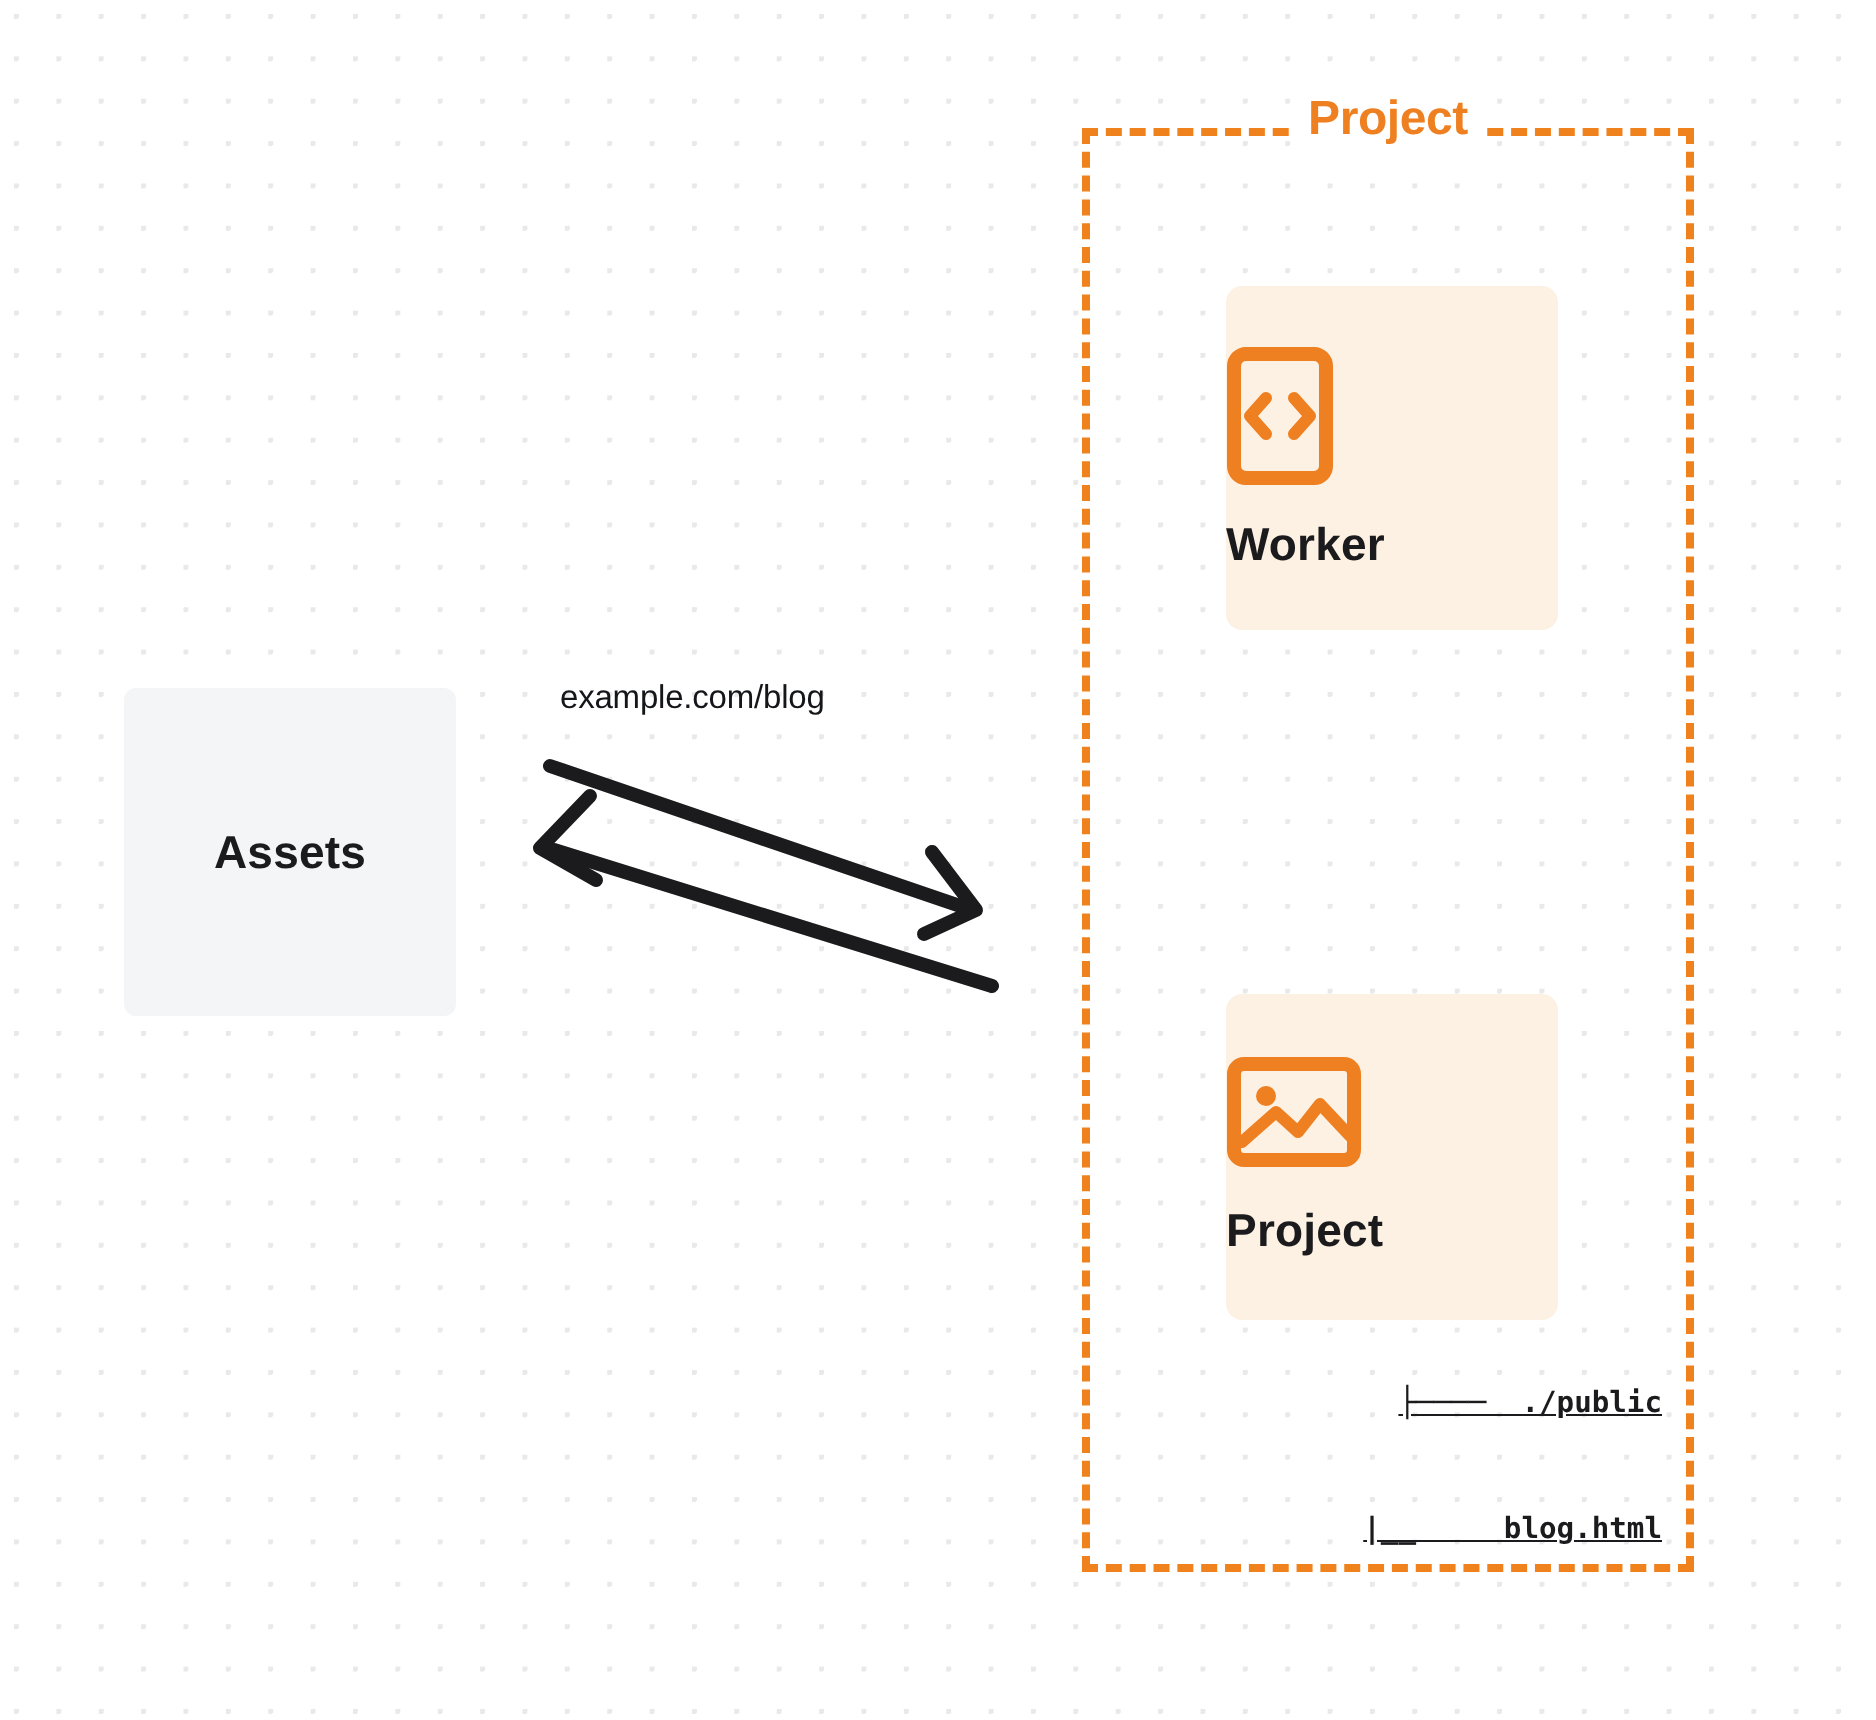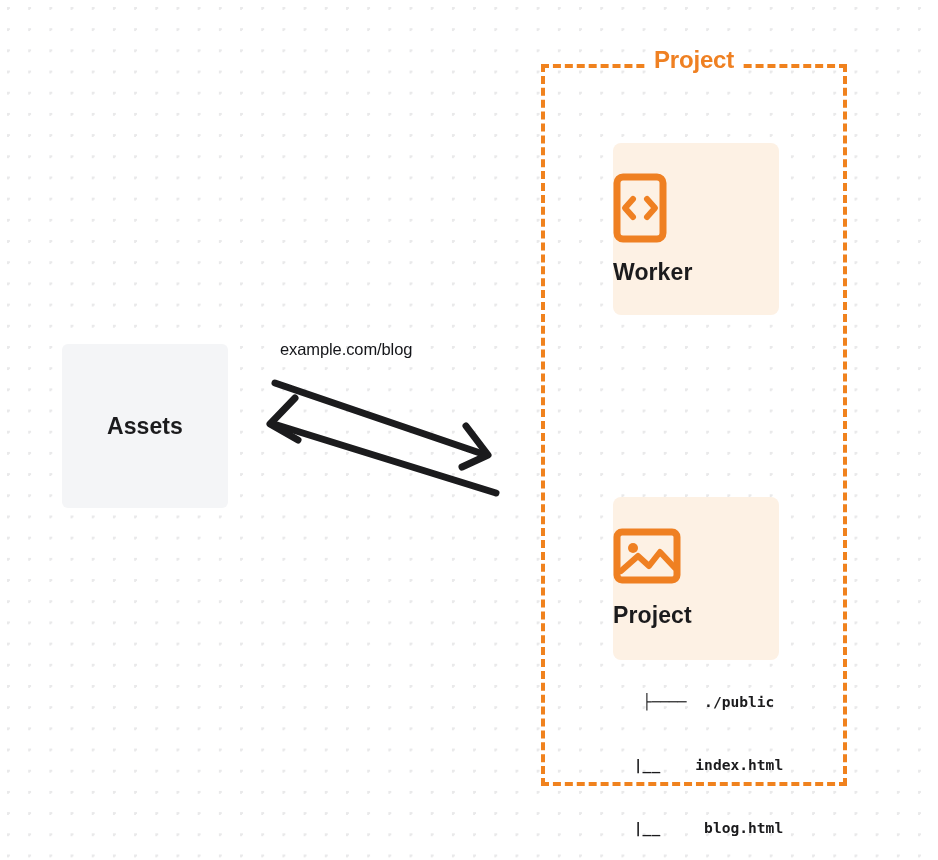--- a/index.html
+++ b/index.html
@@ -135,22 +135,23 @@
     width: 250px;
     font-family: "DejaVu Sans Mono", monospace;
     font-size: 14.6px;
     font-weight: bold;
     line-height: 21px;
     color: #1b1b1d;
     white-space: pre;
   }
   .tree-row {
     display: block;
-    text-align: center;
+    text-align: right;
     padding-right: 5px;
+    text-decoration: underline;
   }
 </style>
 </head>
 <body>
 
 <div id="canvas">
 
   <div id="client-node">
     <span class="node-label">Assets</span>
   </div>
@@ -190,19 +191,18 @@
       <svg class="service-icon" width="68" height="56" viewBox="0 0 68 56">
         <rect x="4" y="4" width="60" height="48" rx="5" ry="5" fill="none" stroke="#ef8022" stroke-width="7"></rect>
         <circle cx="20" cy="20" r="5" fill="#ef8022"></circle>
         <polyline points="8,43 25,28 36,38 47,24 62,40" fill="none" stroke="#ef8022" stroke-width="6" stroke-linecap="round" stroke-linejoin="round"></polyline>
       </svg>
       <span class="service-name">Project</span>
     </div>
 
     <div id="file-tree">
       <span class="tree-row">├────  ./public</span>
-      <span class="tree-row">|__    index.html</span>
       <span class="tree-row">|__     blog.html</span>
       
     </div>
   </div>
 
 </div>
 
 </body></html>

